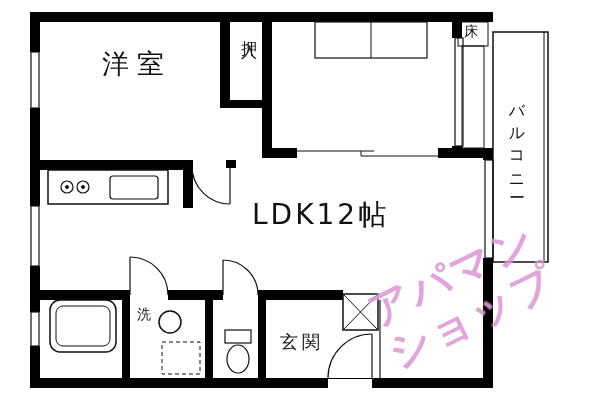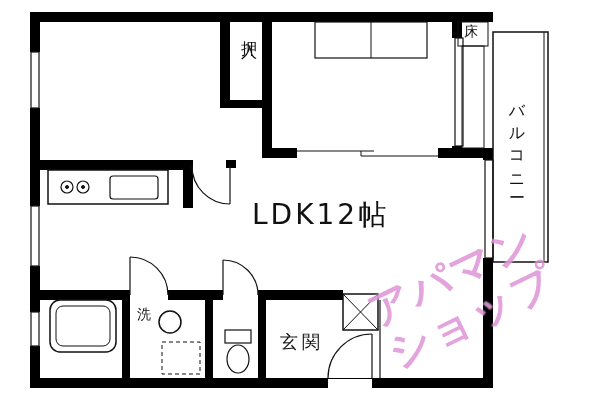--- a/index.html
+++ b/index.html
@@ -101,20 +101,21 @@
 
     <line x1="223" y1="295" x2="223" y2="260"></line>
     <path d="M223,260 A35,35 0 0 1 258,295"></path>
 
     <rect x="328" y="379" width="44" height="9" fill="#fff" stroke="none"></rect>
     <line x1="372" y1="378" x2="372" y2="334"></line>
     <path d="M328,378 A44,44 0 0 1 372,334"></path>
   </g>
 </svg>
 
+  <div class="lbl" style="left:102px;top:46px;font-size:27px;letter-spacing:8px">洋室</div>
   <div class="lbl v" style="left:238px;top:28px;font-size:16px;letter-spacing:2px">押入</div>
   <div class="lbl" style="left:464px;top:23px;font-size:14px">床</div>
   <div class="lbl v" style="left:506px;top:92px;font-size:16px;letter-spacing:6px">バルコニー</div>
   <div class="lbl" style="left:252px;top:196px;font-size:28px;letter-spacing:3px">LDK12帖</div>
   <div class="lbl" style="left:137px;top:306px;font-size:14px">洗</div>
   <div class="lbl" style="left:280px;top:330px;font-size:18px;letter-spacing:4px">玄関</div>
 
   <div class="wm">
     <div>アパマン</div>
     <div>ショップ</div>

